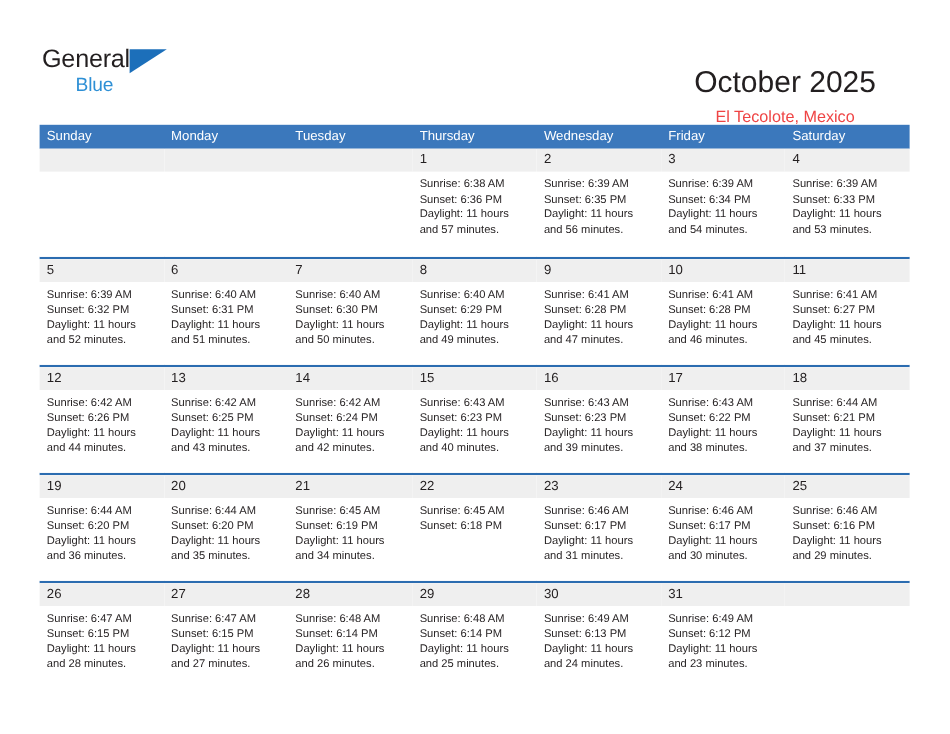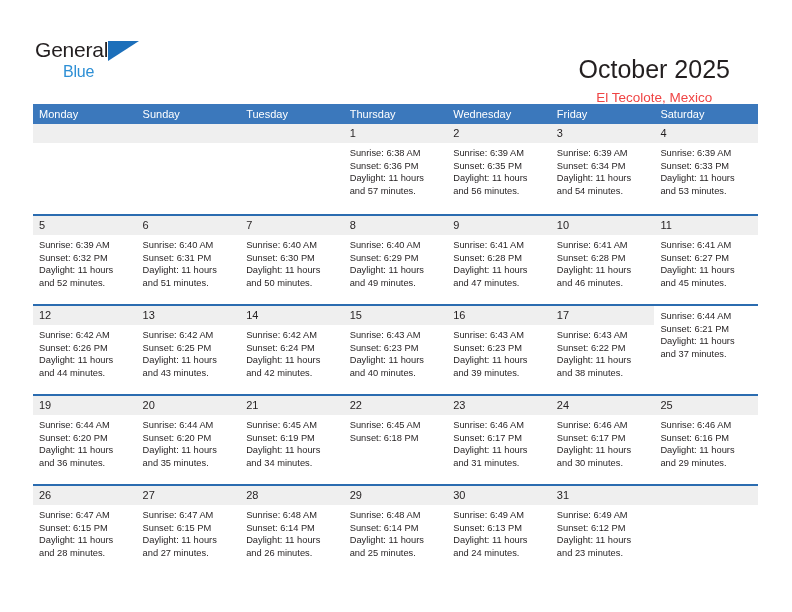--- a/index.html
+++ b/index.html
@@ -163,22 +163,22 @@
 
   <div class="title-block">
     <div class="cal-title">October 2025</div>
     <div class="cal-subtitle">El Tecolote, Mexico</div>
   </div>
 
 </div>
 
 <div class="calendar">
   <div class="weekday-row" id="weekday-row">
+      <div class="weekday-cell">Sunday</div>
       <div class="weekday-cell">Monday</div>
-      <div class="weekday-cell">Sunday</div>
       <div class="weekday-cell">Tuesday</div>
       <div class="weekday-cell">Thursday</div>
       <div class="weekday-cell">Wednesday</div>
       <div class="weekday-cell">Friday</div>
       <div class="weekday-cell">Saturday</div>
     </div>
   <div id="weeks-container">
       <div class="week-row first-week">
         <div class="day-cell empty">
           <div class="date-band"></div>
@@ -323,20 +323,21 @@
         </div>
         <div class="day-cell">
           <div class="date-band">17</div>
           <div class="day-details">
             <div>Sunrise: 6:43 AM</div>
             <div>Sunset: 6:22 PM</div>
             <div class="daylight-line">Daylight: 11 hours and 38 minutes.</div>
           </div>
         </div>
         <div class="day-cell">
+          <div class="date-band">18</div>
           <div class="day-details">
             <div>Sunrise: 6:44 AM</div>
             <div>Sunset: 6:21 PM</div>
             <div class="daylight-line">Daylight: 11 hours and 37 minutes.</div>
           </div>
         </div>
       </div>
       <div class="week-row">
         <div class="day-cell">
           <div class="date-band">19</div>

